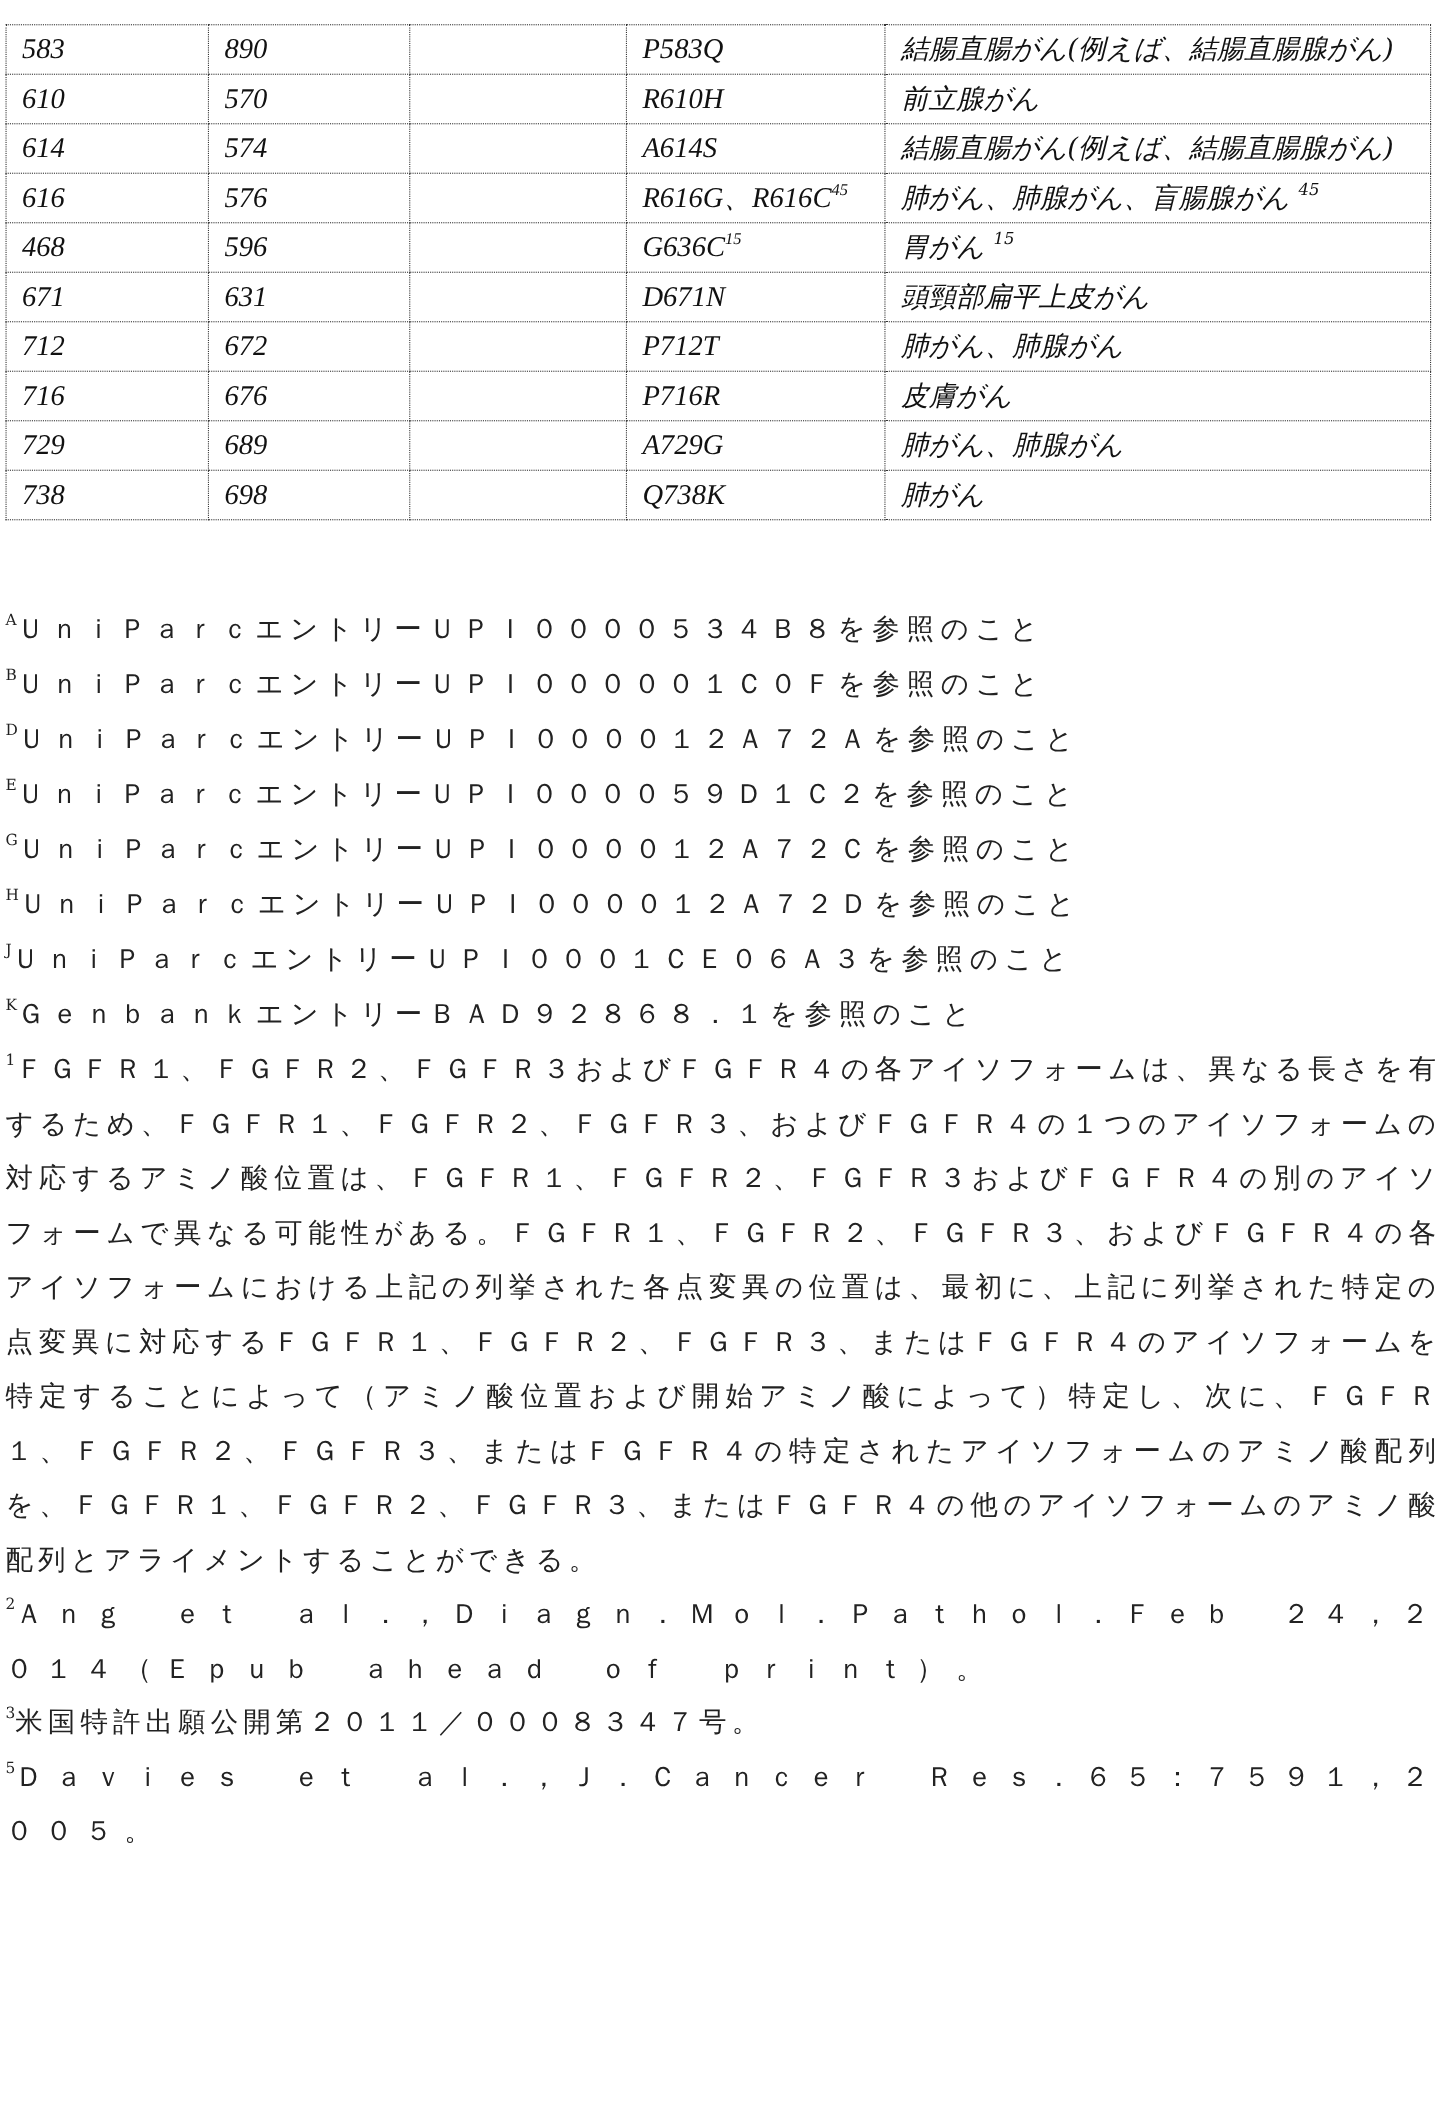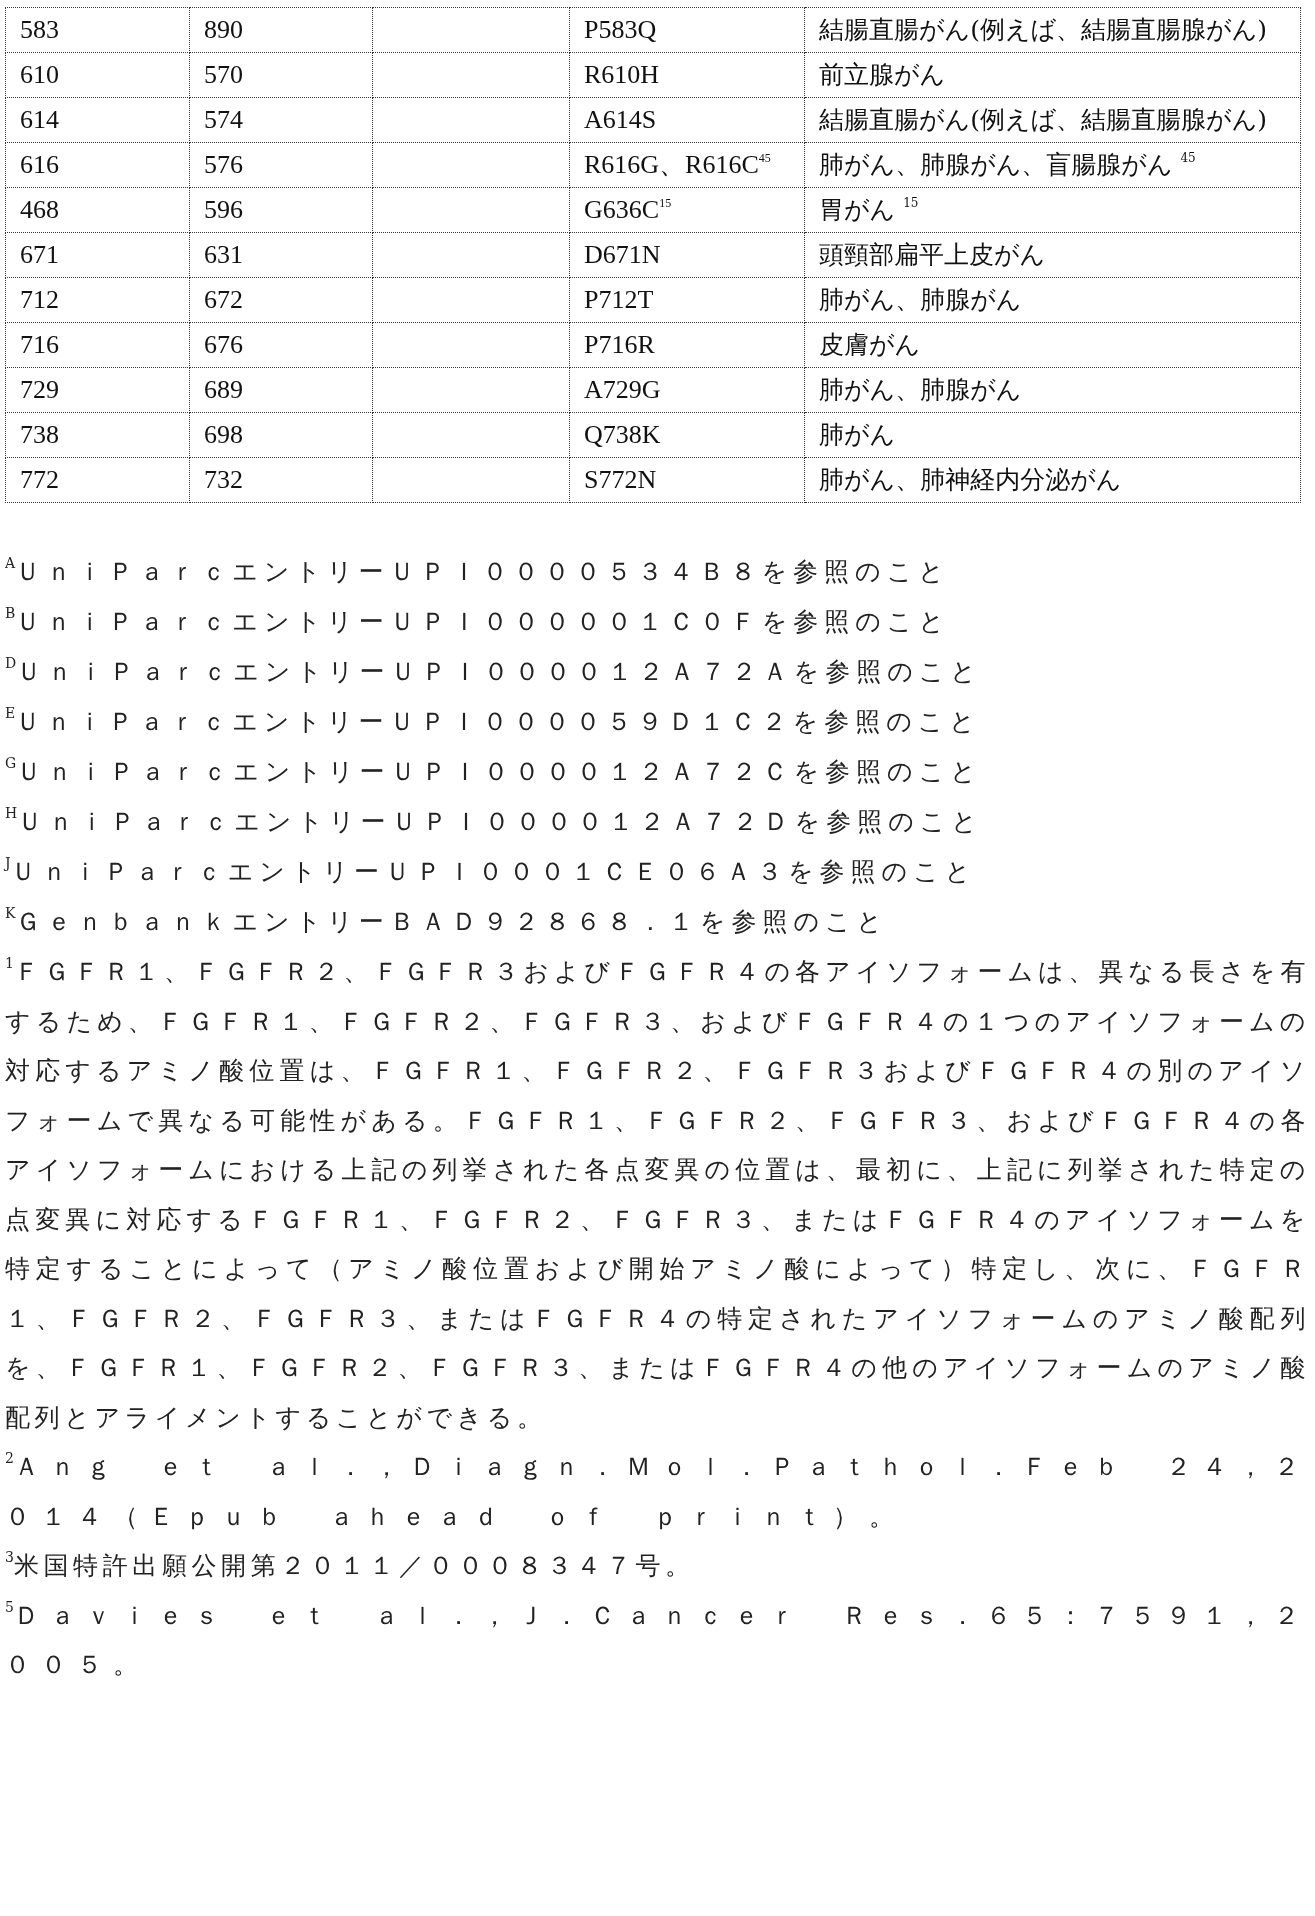--- a/index.html
+++ b/index.html
@@ -2,39 +2,40 @@
 <html><head>
   <meta charset="utf-8">
   <style>
     html, body { margin: 0; padding: 0; background: #ffffff; }
     body {
       width: 1315px; height: 1916px; position: relative; overflow: hidden;
       font-family: "Liberation Serif", "DejaVu Serif", serif;
       color: #111;
     }
     table.mut {
-      position: absolute; left: 5px; top: 7px;
+      position: absolute; left: 5px; top: 22px;
       border-collapse: collapse; table-layout: fixed;
       width: 1295px;
       font-size: 26px;
+      font-style: italic;
     }
     table.mut td {
       border: 1px dotted #333;
       vertical-align: top;
       padding: 3px 0 3px 14px;
       line-height: 38px;
       box-sizing: border-box;
     }
     table.mut col.c1 { width: 184px; }
     table.mut col.c2 { width: 183px; }
     table.mut col.c3 { width: 197px; }
     table.mut col.c4 { width: 235px; }
     table.mut col.c5 { width: 496px; }
     td.jp { font-family: "DejaVu Serif", "Liberation Serif", serif; font-size: 25px; }
-    sup { font-size: 12px; vertical-align: 11px; line-height: 0; }
+    sup { font-size: 15px; vertical-align: 11px; line-height: 0; }
     .notes {
       position: absolute; left: 5px; top: 547px; width: 1305px;
       font-family: "DejaVu Serif", "Liberation Serif", serif;
       font-size: 25px; color: #222;
     }
     .note-line {
       height: 50px; line-height: 50px; white-space: nowrap;
       letter-spacing: 6px;
     }
     .para {
@@ -133,27 +134,20 @@
   </tr>
 
   <tr>
     <td><span>738</span></td>
     <td><span>698</span></td>
     <td><span></span></td>
     <td><span>Q738K</span><sup></sup></td>
     <td class="jp"><span>肺がん</span><sup></sup></td>
   </tr>
 
-  <tr>
-    <td><span>772</span></td>
-    <td><span>732</span></td>
-    <td><span></span></td>
-    <td><span>S772N</span><sup></sup></td>
-    <td class="jp"><span>肺がん、肺神経内分泌がん</span><sup></sup></td>
-  </tr>
 </tbody>
 </table>
 
 <div class="notes">
   <div id="entry-notes">
   <div class="note-line"><span class="sup-mark">A</span><span>ＵｎｉＰａｒｃエントリーＵＰＩ００００５３４Ｂ８を参照のこと</span></div>
 
   <div class="note-line"><span class="sup-mark">B</span><span>ＵｎｉＰａｒｃエントリーＵＰＩ０００００１Ｃ０Ｆを参照のこと</span></div>
 
 

